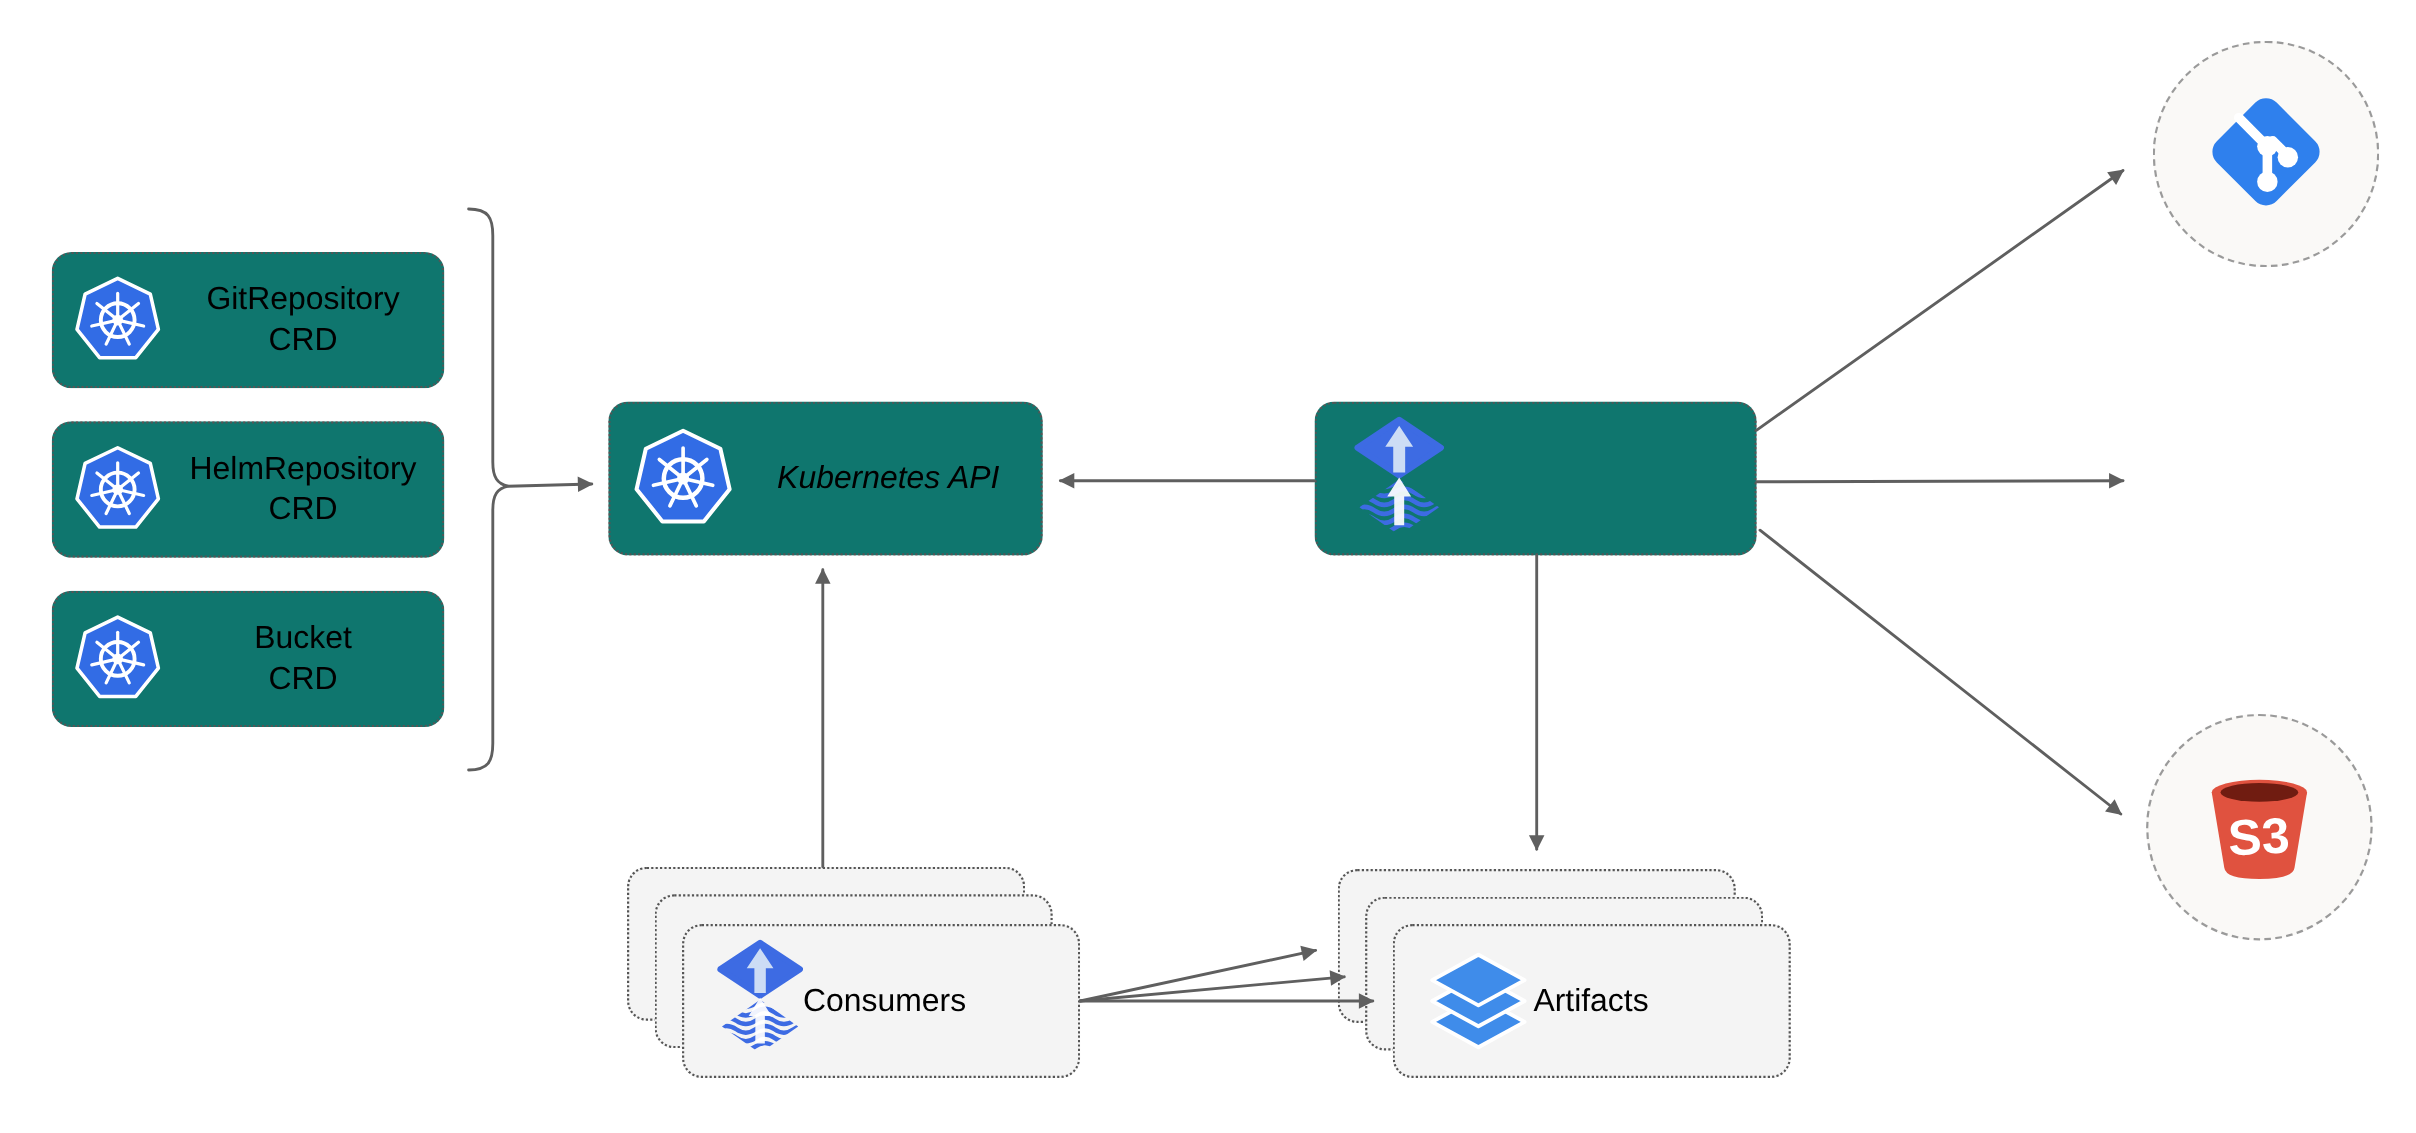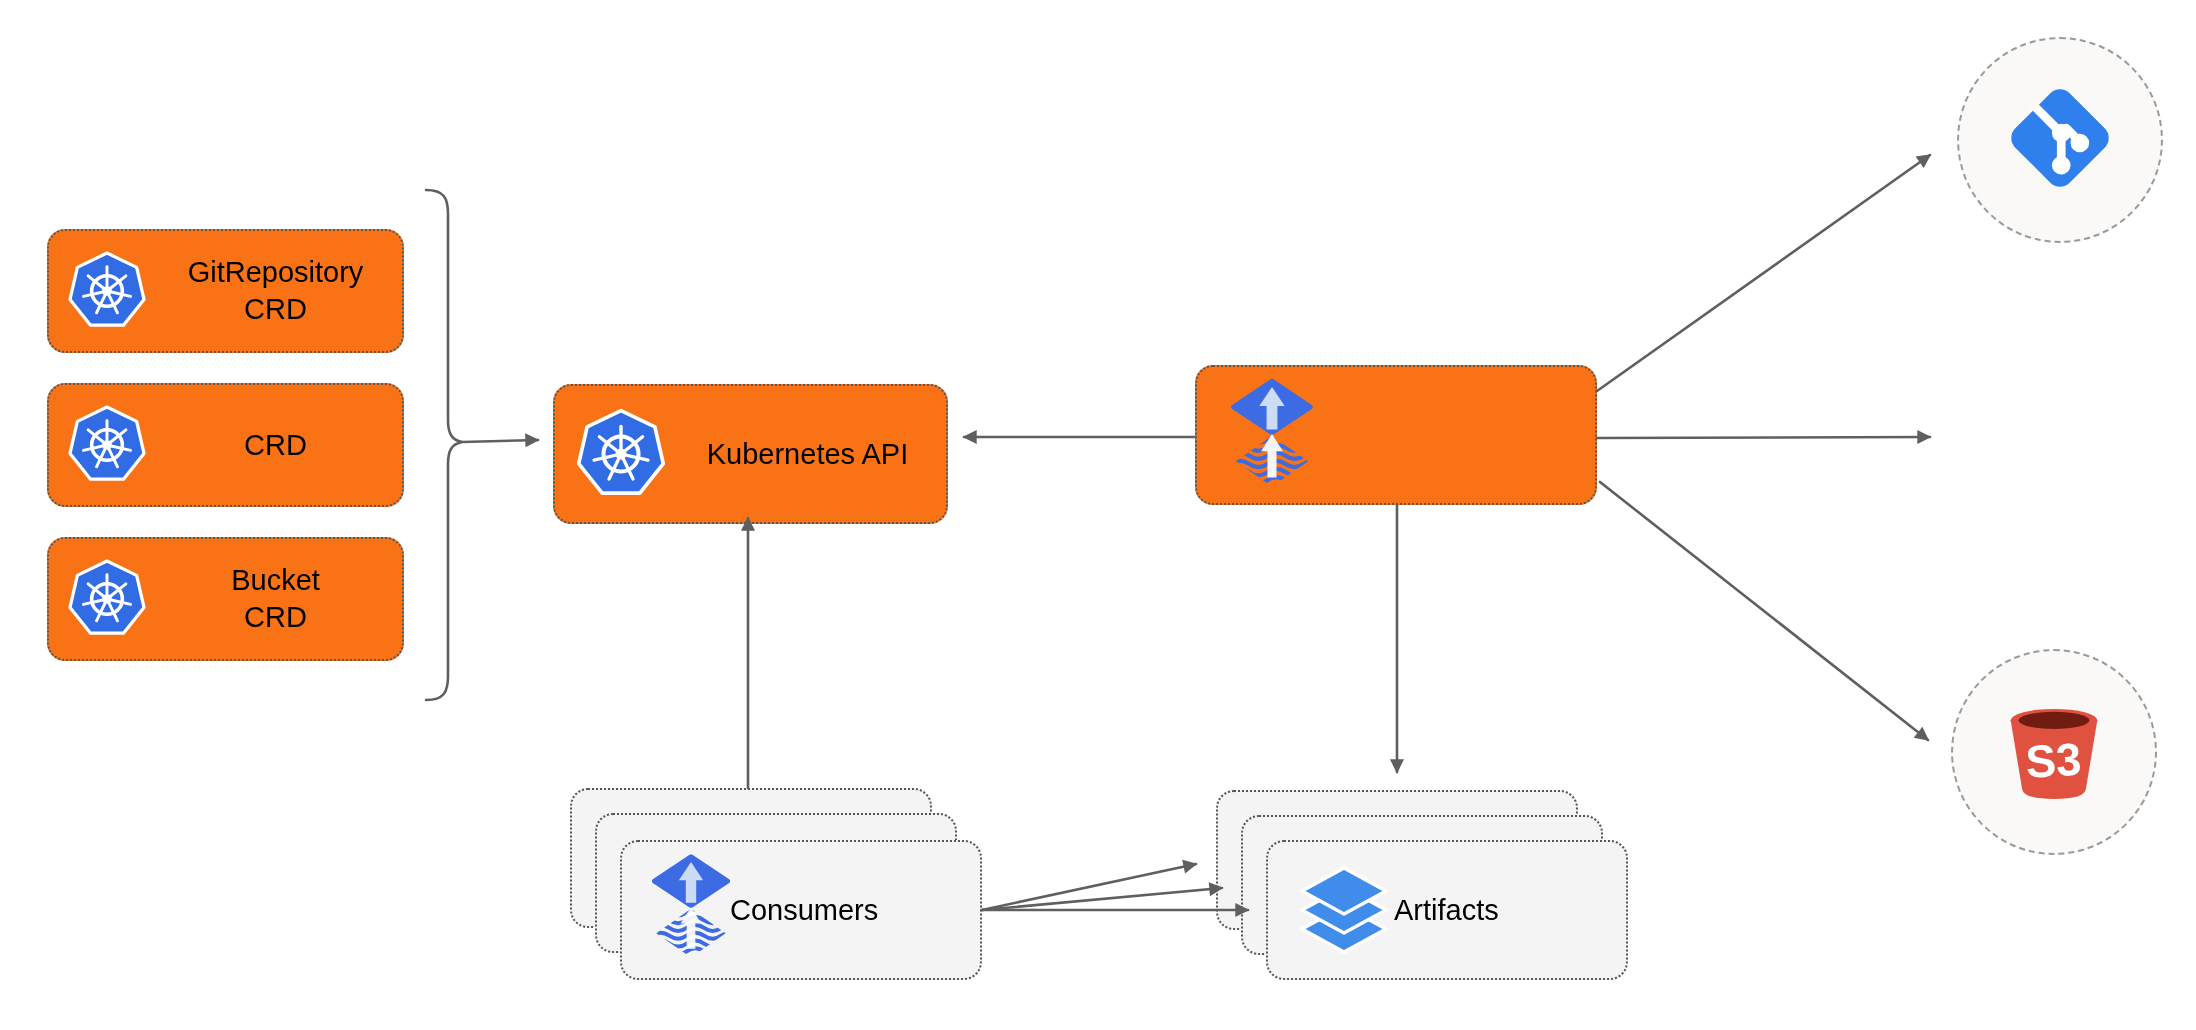--- a/index.html
+++ b/index.html
@@ -5,35 +5,35 @@
   * { margin:0; padding:0; box-sizing:border-box; }
   html,body { background:#ffffff; }
   body { font-family:"Liberation Sans", sans-serif; }
   .canvas {
     position:relative; width:2196px; height:1030px; background:#ffffff; overflow:hidden;
   }
   
   .connectors { position:absolute; left:0; top:0; width:2196px; height:1030px; z-index:3; pointer-events:none; }
 
   .node {
-    position:absolute; background:#f97316;
+    position:absolute; background:#0f766e;
     border:2.5px dotted #555555; border-radius:18px;
     display:flex; align-items:center; z-index:1;
   }
   .node .icon { flex:0 0 auto; display:flex; align-items:center; justify-content:center; }
   .node .label {
     flex:1 1 auto; text-align:center; font-size:29px; color:#000000; line-height:1.26;
   }
 
   .crd-box { left:47px; width:357px; height:124px; padding-left:16px; }
   #crd-git    { top:229px; }
   #crd-helm   { top:383px; }
   #crd-bucket { top:537px; }
 
-  #k8s-api { left:553px; top:384px; width:395px; height:140px; padding-left:18px; }
+  #k8s-api { left:553px; top:365px; width:395px; height:140px; padding-left:18px;font-style:italic; }
   #source-controller { left:1195px; top:365px; width:402px; height:140px; padding-left:34px; }
 
   .stack { position:absolute; z-index:1; }
   .stackbox {
     position:absolute; width:362px; height:140px; background:#f4f4f4;
     border:2.5px dotted #555555; border-radius:18px;
   }
   .stackbox.front { display:flex; align-items:center; }
   #consumers-stack { left:570px; top:788px; width:420px; height:200px; }
   #artifacts-stack { left:1216px; top:790px; width:420px; height:200px; }
@@ -113,20 +113,21 @@
             <line x1="50" y1="52" x2="63" y2="79"></line>
           <line x1="50" y1="52" x2="37" y2="79"></line>
             <line x1="50" y1="52" x2="20.8" y2="58.7"></line>
           <line x1="50" y1="52" x2="26.6" y2="33.3"></line>
           <circle cx="50" cy="52" r="19" fill="none" stroke-width="4.4"></circle>
         </g>
         <circle cx="50" cy="52" r="6" fill="#ffffff"></circle>
       </svg>
     </span>
     <div class="label two-line">
+      <div>HelmRepository</div>
       <div>CRD</div>
     </div>
   </div>
 
   <div class="node crd-box" id="crd-bucket">
     <span class="icon">
       <svg width="84" height="84" viewBox="0 0 100 104">
         <polygon points="50,5 86.7,22.7 95.8,62.5 70.4,94.3 29.6,94.3 4.2,62.5 13.3,22.7" fill="#326ce5" stroke="#ffffff" stroke-width="4" stroke-linejoin="round"></polygon>
         <g stroke="#ffffff" stroke-width="3.6" stroke-linecap="round">
           <line x1="50" y1="52" x2="50" y2="22"></line>

